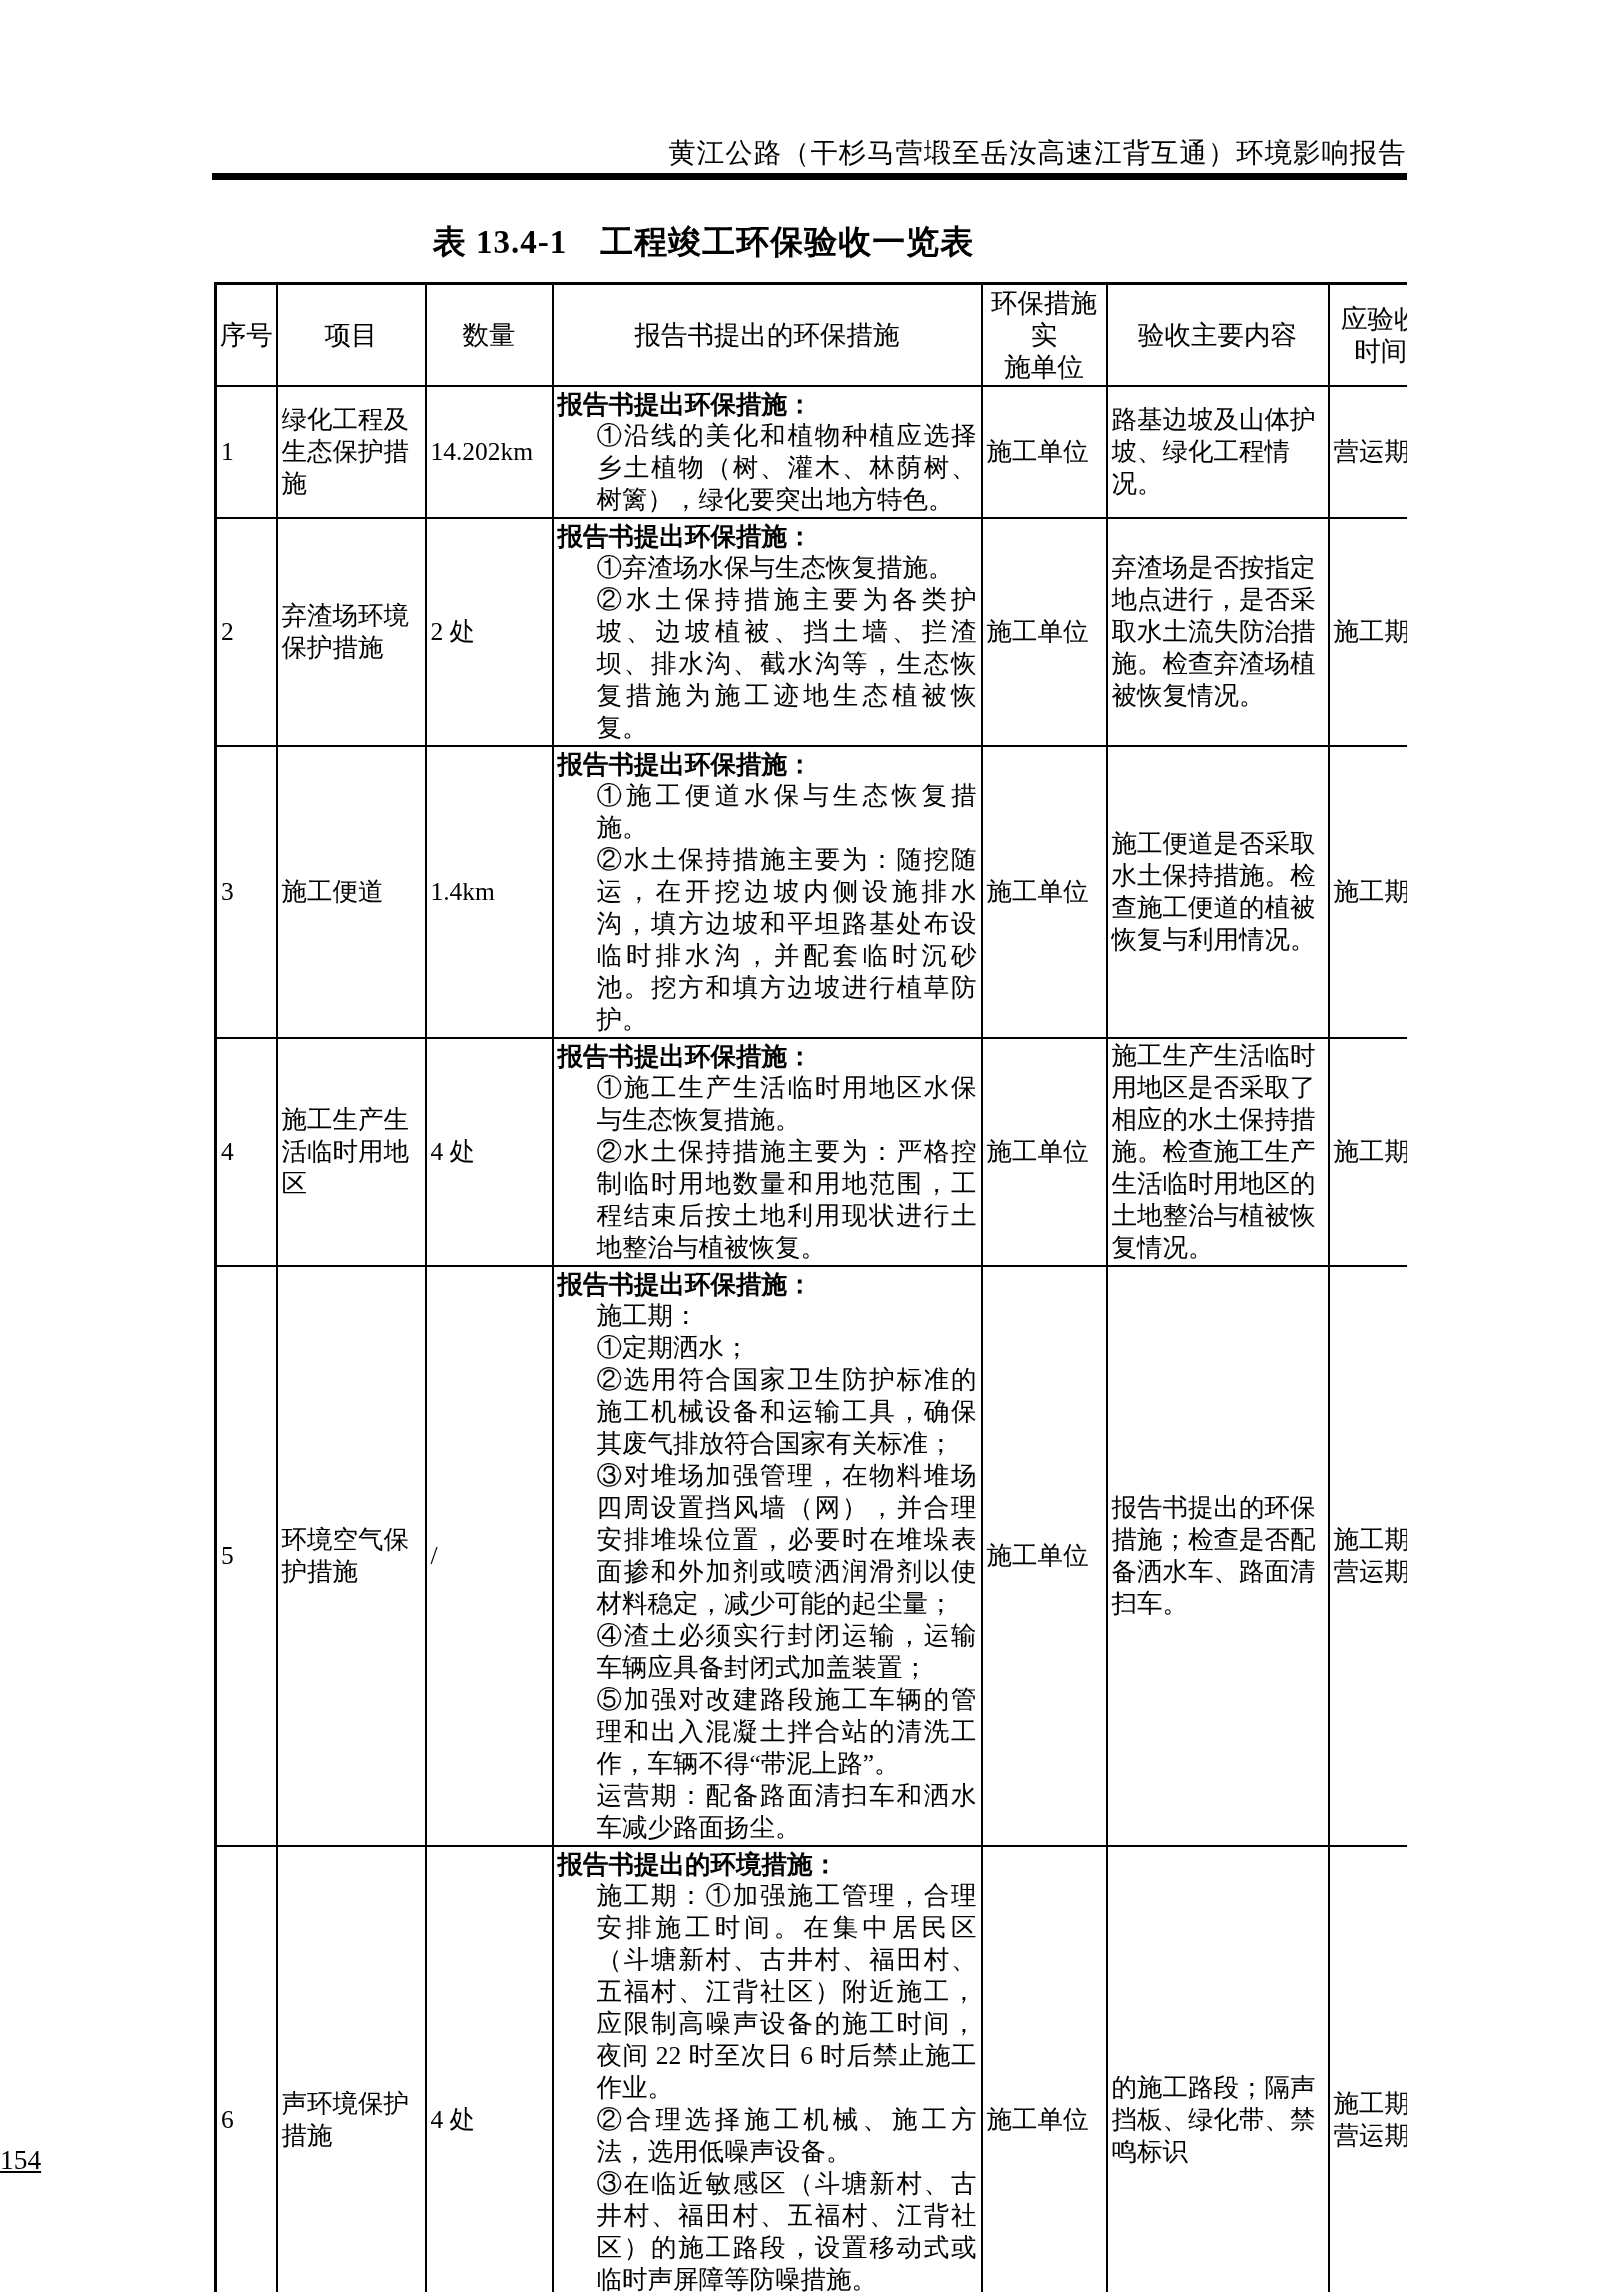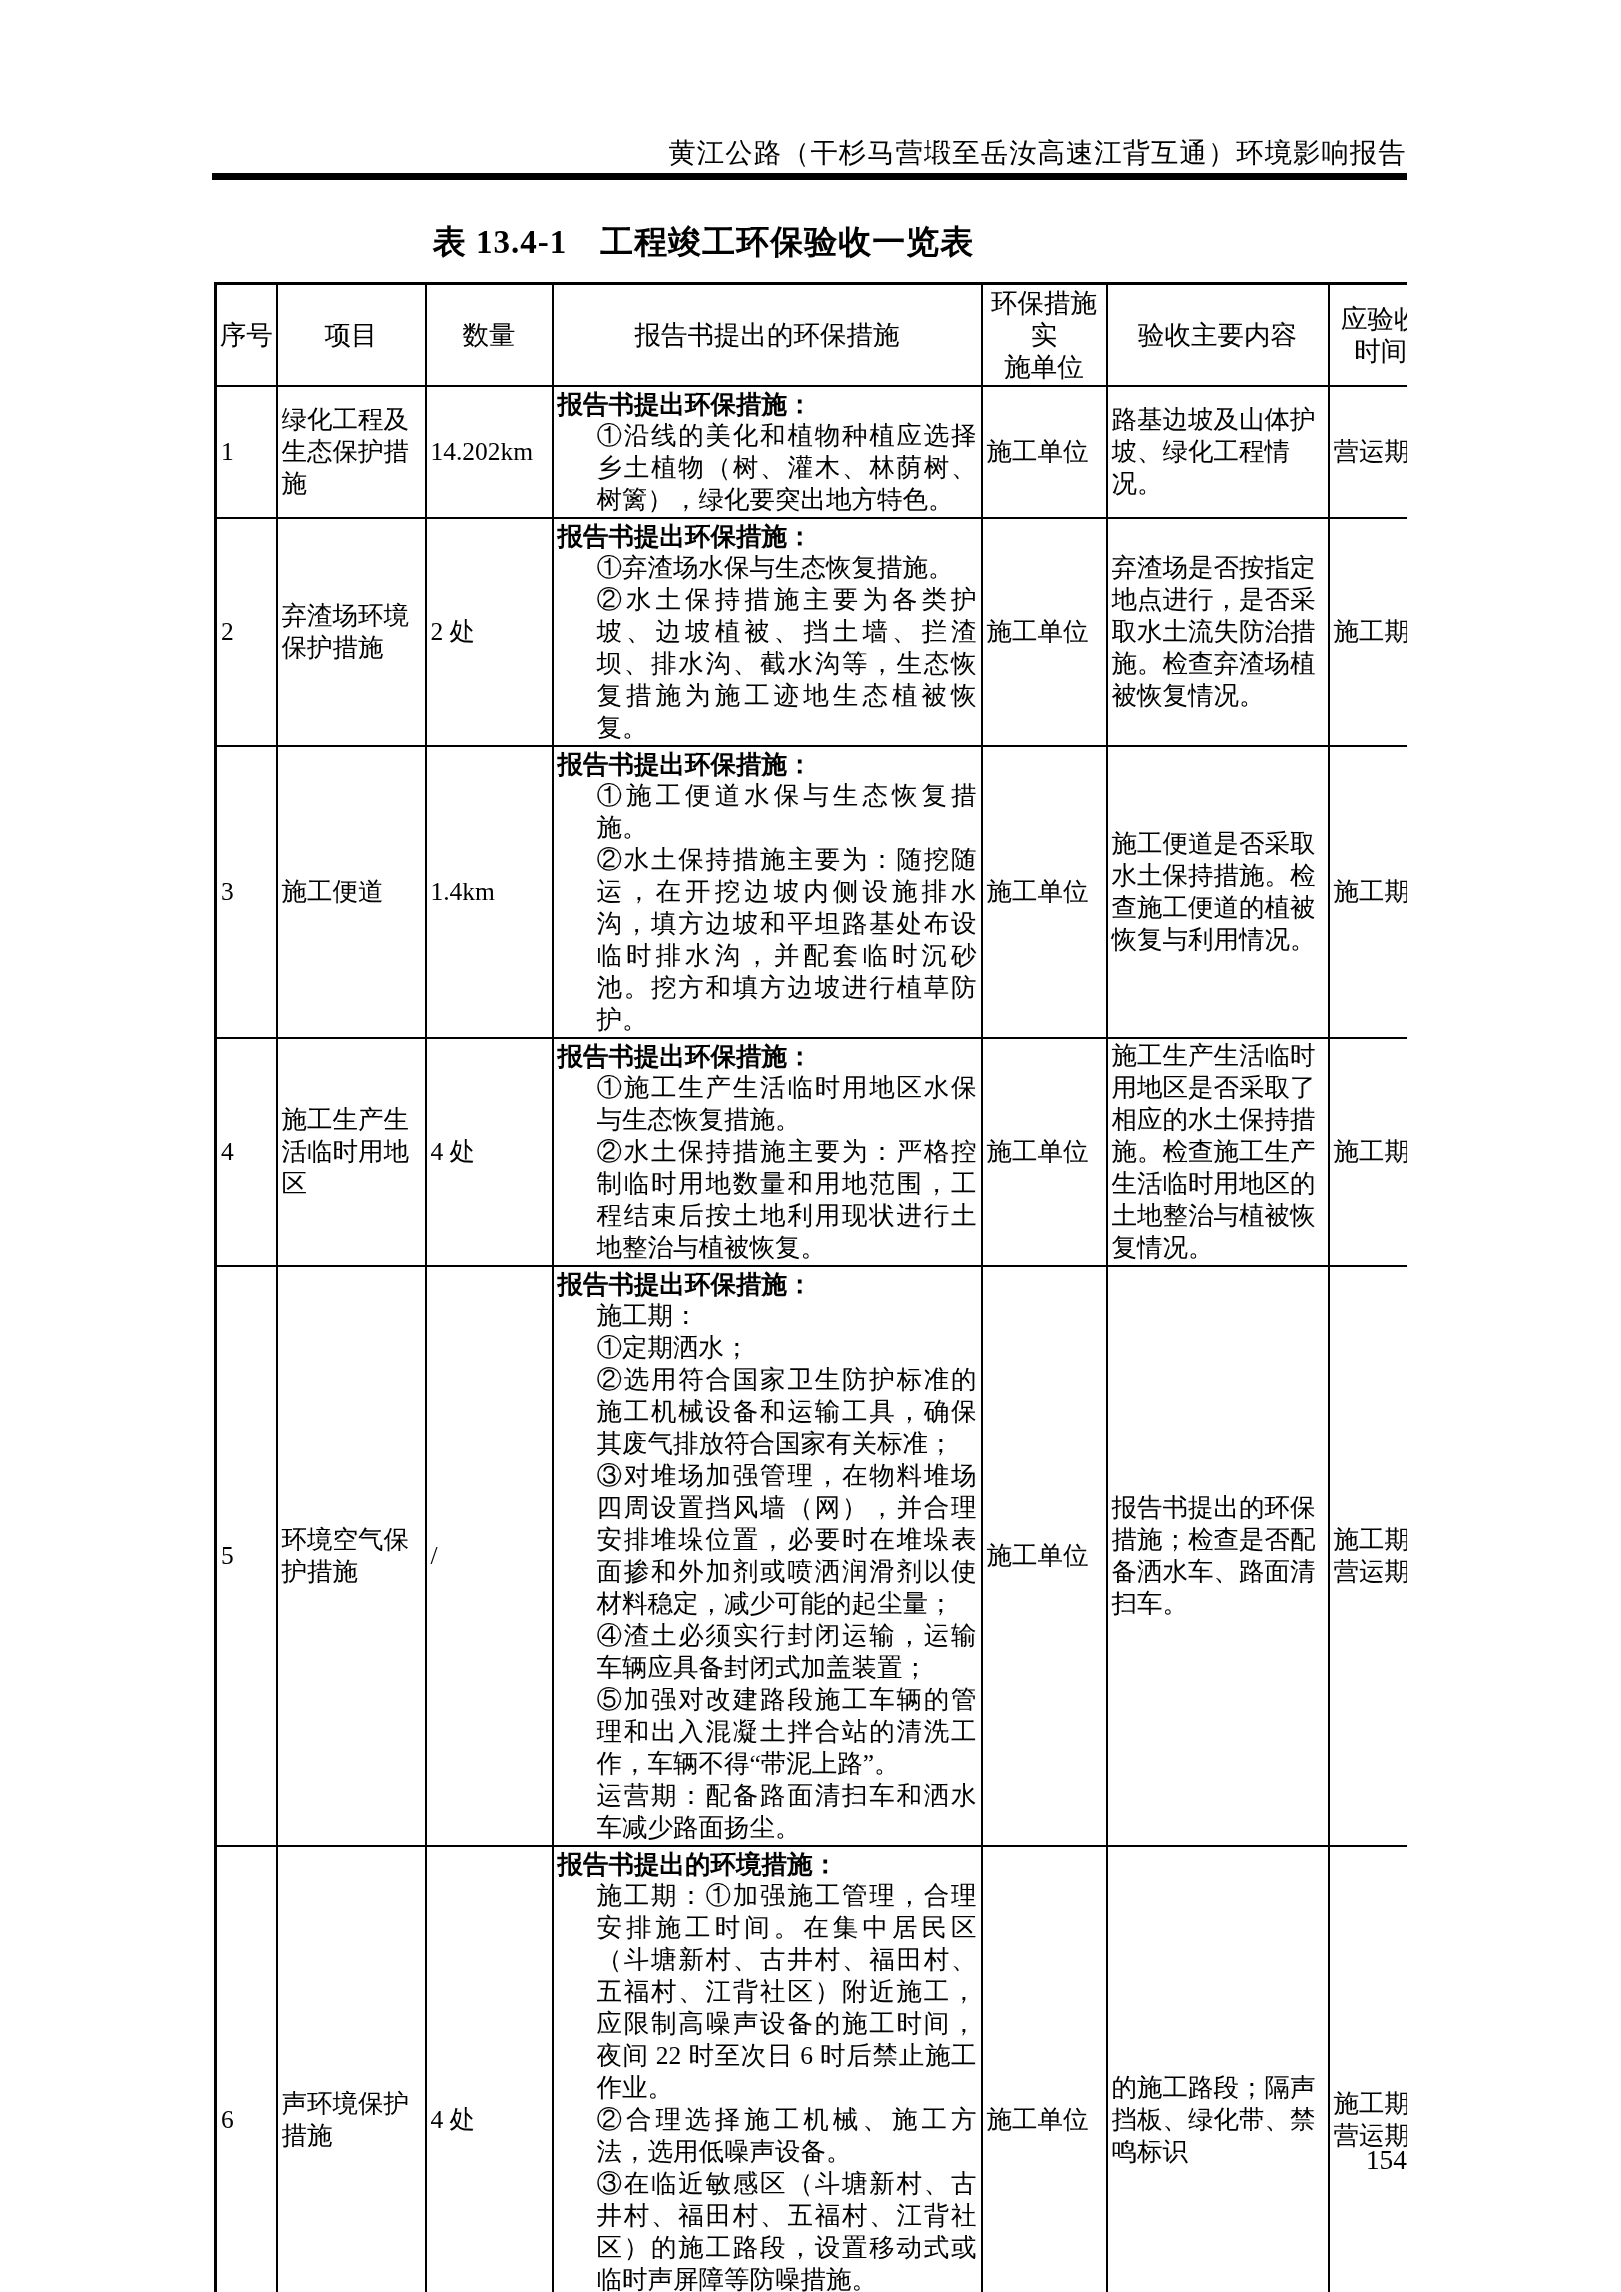--- a/index.html
+++ b/index.html
@@ -77,22 +77,23 @@
   }
   tbody tr:nth-child(1) { height:123px; }
   tbody tr:nth-child(2) { height:165px; }
   tbody tr:nth-child(3) { height:222px; }
   tbody tr:nth-child(4) { height:224px; }
   tbody tr:nth-child(5) { height:574px; }
   tbody tr:nth-child(6) { height:414px; }
   .page-number {
     position:absolute;
     top:2145px; left:0; width:100%;
-    text-align:right;
+    text-align:left;
     font-size:27.4px;
+    text-decoration:underline;
   }
 </style>
 </head>
 <body>
 
 <div class="page">
 
   <div class="doc-header">黄江公路（干杉马营塅至岳汝高速江背互通）环境影响报告书</div>
 
   <div class="header-rule"></div>

